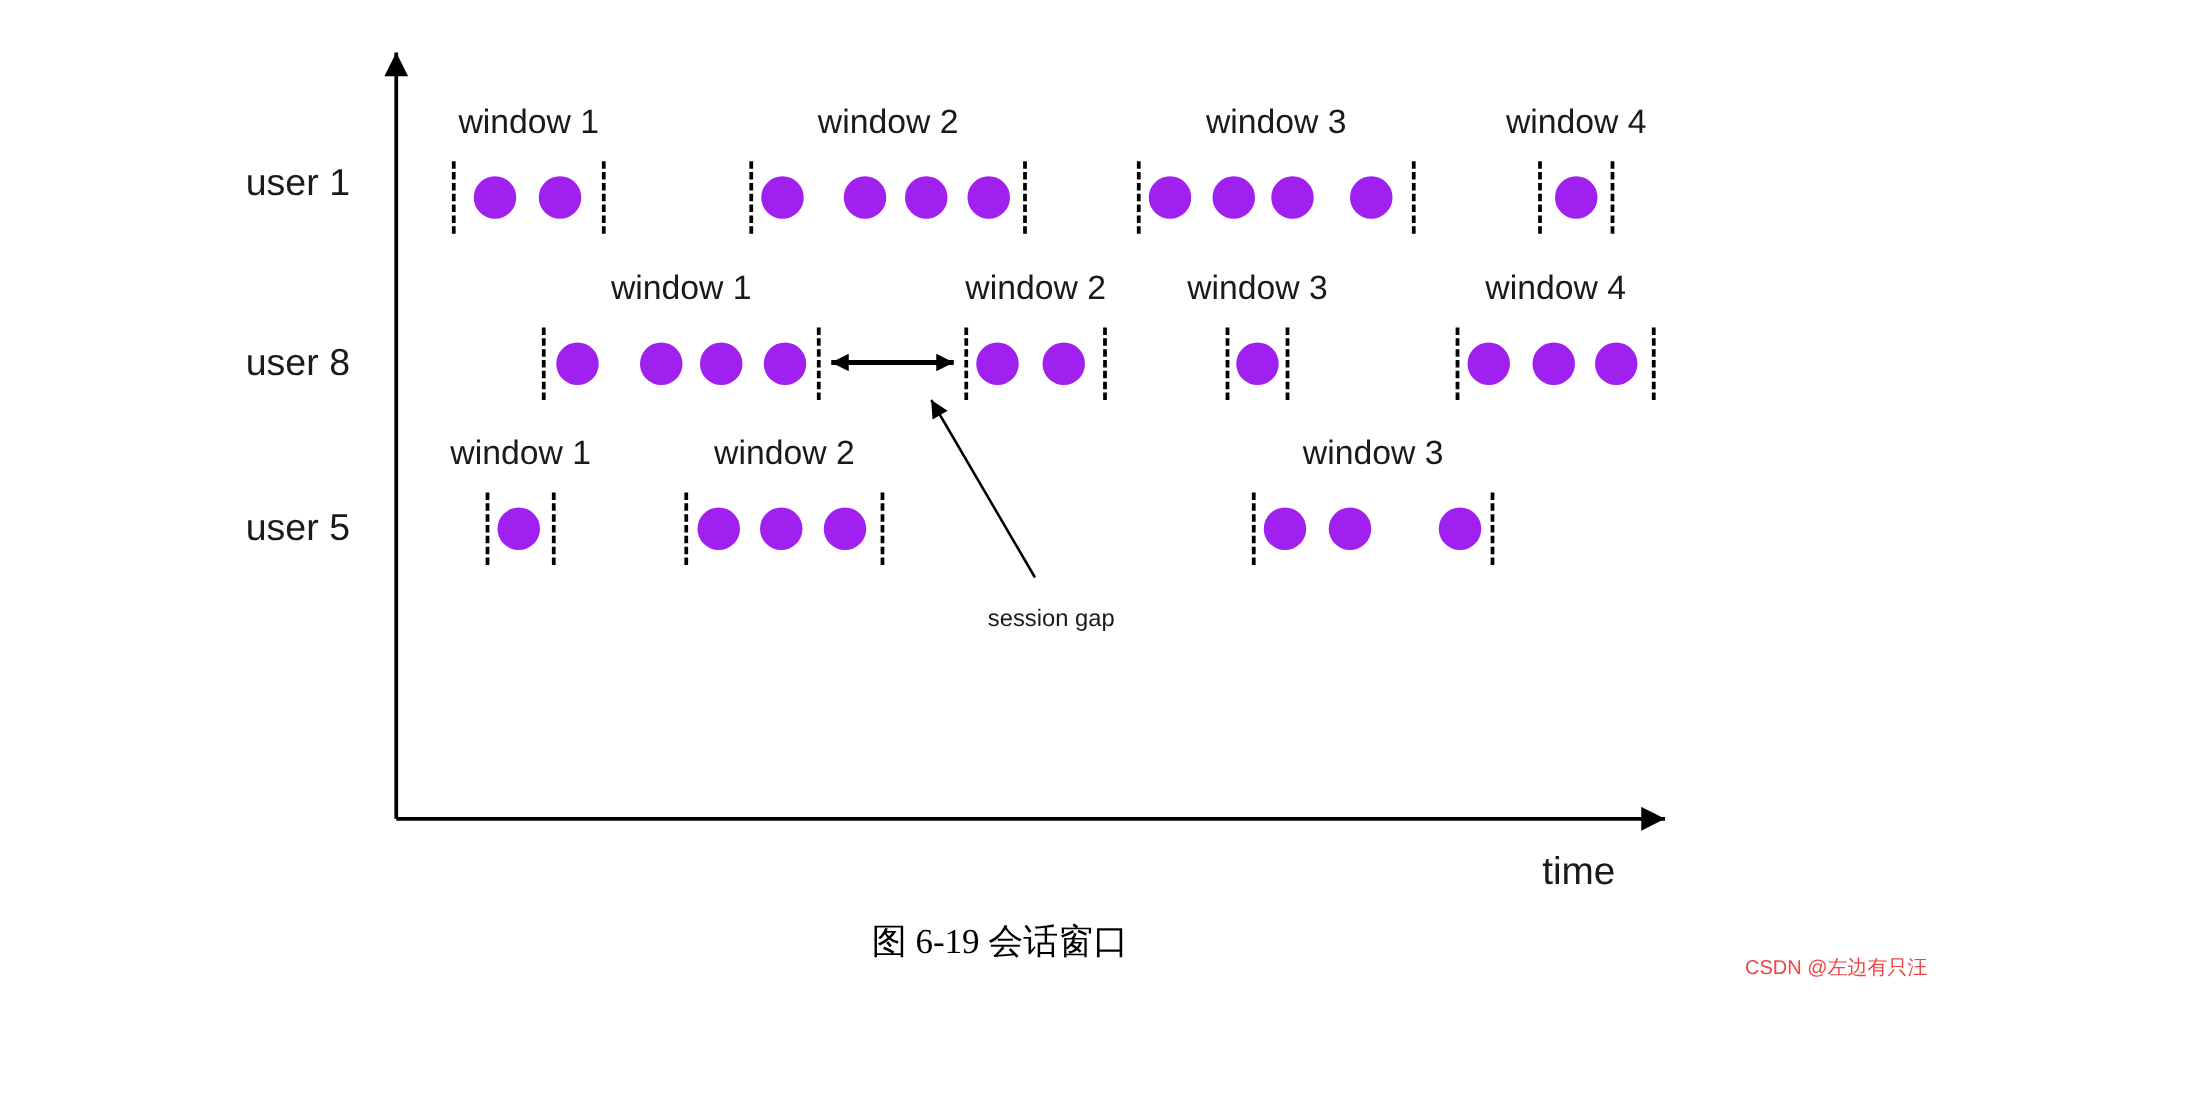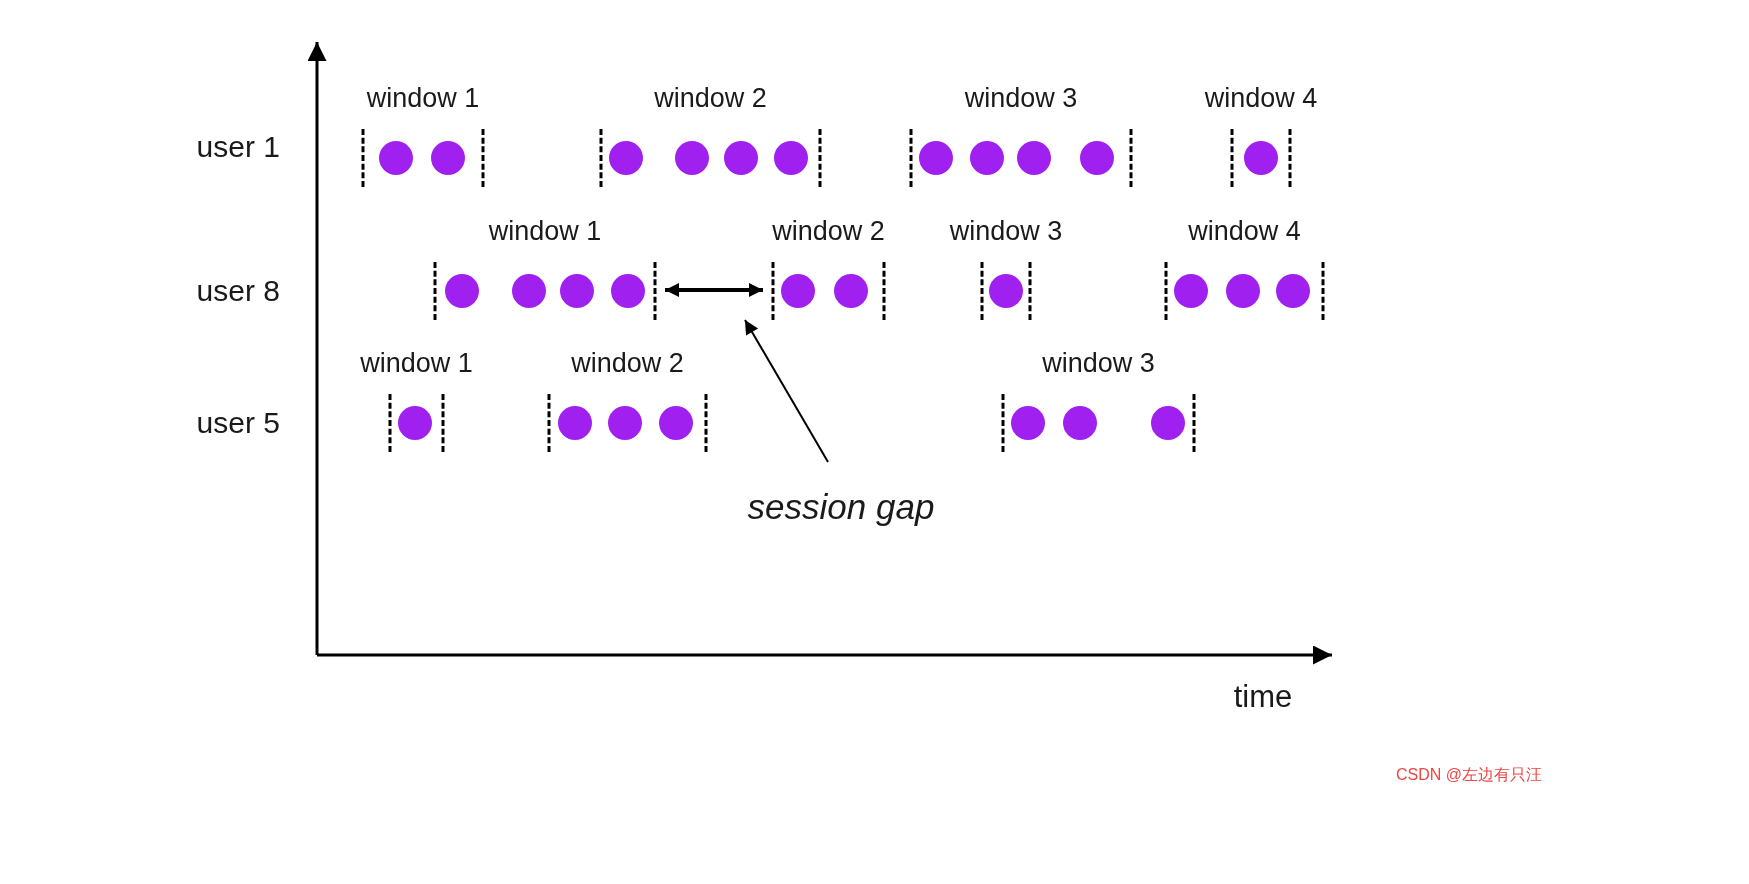--- a/index.html
+++ b/index.html
@@ -56,25 +56,24 @@
     position: absolute;
     left: 1263px;
     top: 697px;
     transform: translate(-50%, -50%);
     font-size: 31px;
     color: #1a1a1a;
   }
   .session-gap-label {
     position: absolute;
     left: 841px;
-    top: 507px;
+    top: 496px;
     transform: translate(-50%, -50%);
-    font-size: 35px;
+    font-size: 19px;
     color: #1a1a1a;
-    font-style: italic;
   }
   .caption {
     position: absolute;
     left: 800px;
     top: 753px;
     transform: translate(-50%, -50%);
     font-size: 28px;
     font-family: "Liberation Serif", serif;
     color: #000000;
     white-space: nowrap;
@@ -105,20 +104,21 @@
     <line id="y-axis" stroke="#000000" stroke-width="3" marker-end="url(#arrowhead-lg)" x1="317" y1="655" x2="317" y2="42"></line>
     <line id="x-axis" stroke="#000000" stroke-width="3" marker-end="url(#arrowhead-lg)" x1="317" y1="655" x2="1332" y2="655"></line>
     <line id="gap-arrow" stroke="#000000" stroke-width="4" marker-start="url(#arrowhead-sm)" marker-end="url(#arrowhead-sm)" x1="665" y1="290" x2="763" y2="290"></line>
     <line id="pointer-arrow" stroke="#000000" stroke-width="2" marker-end="url(#arrowhead-sm)" x1="828" y1="462" x2="745" y2="320"></line>
   </svg>
 
   <div class="time-label">time</div>
 
   <div class="session-gap-label">session gap</div>
 
+  <div class="caption">图 6-19  会话窗口</div>
 
   <div class="watermark" style="color: #ef4444;">CSDN @左边有只汪</div>
 
 <div class="user-label" style="top: 147px;">user 1</div>
     <div class="window-label" style="left: 423px; top: 98px;">window 1</div>
     <div class="boundary" style="left: 363px; top: 129px;"></div>
     <div class="boundary" style="left: 483px; top: 129px;"></div>
     <div class="dot" style="left: 396px; top: 158px; background: rgb(160, 32, 240);"></div>
     <div class="dot" style="left: 448px; top: 158px; background: rgb(160, 32, 240);"></div>
     <div class="window-label" style="left: 710.5px; top: 98px;">window 2</div>

